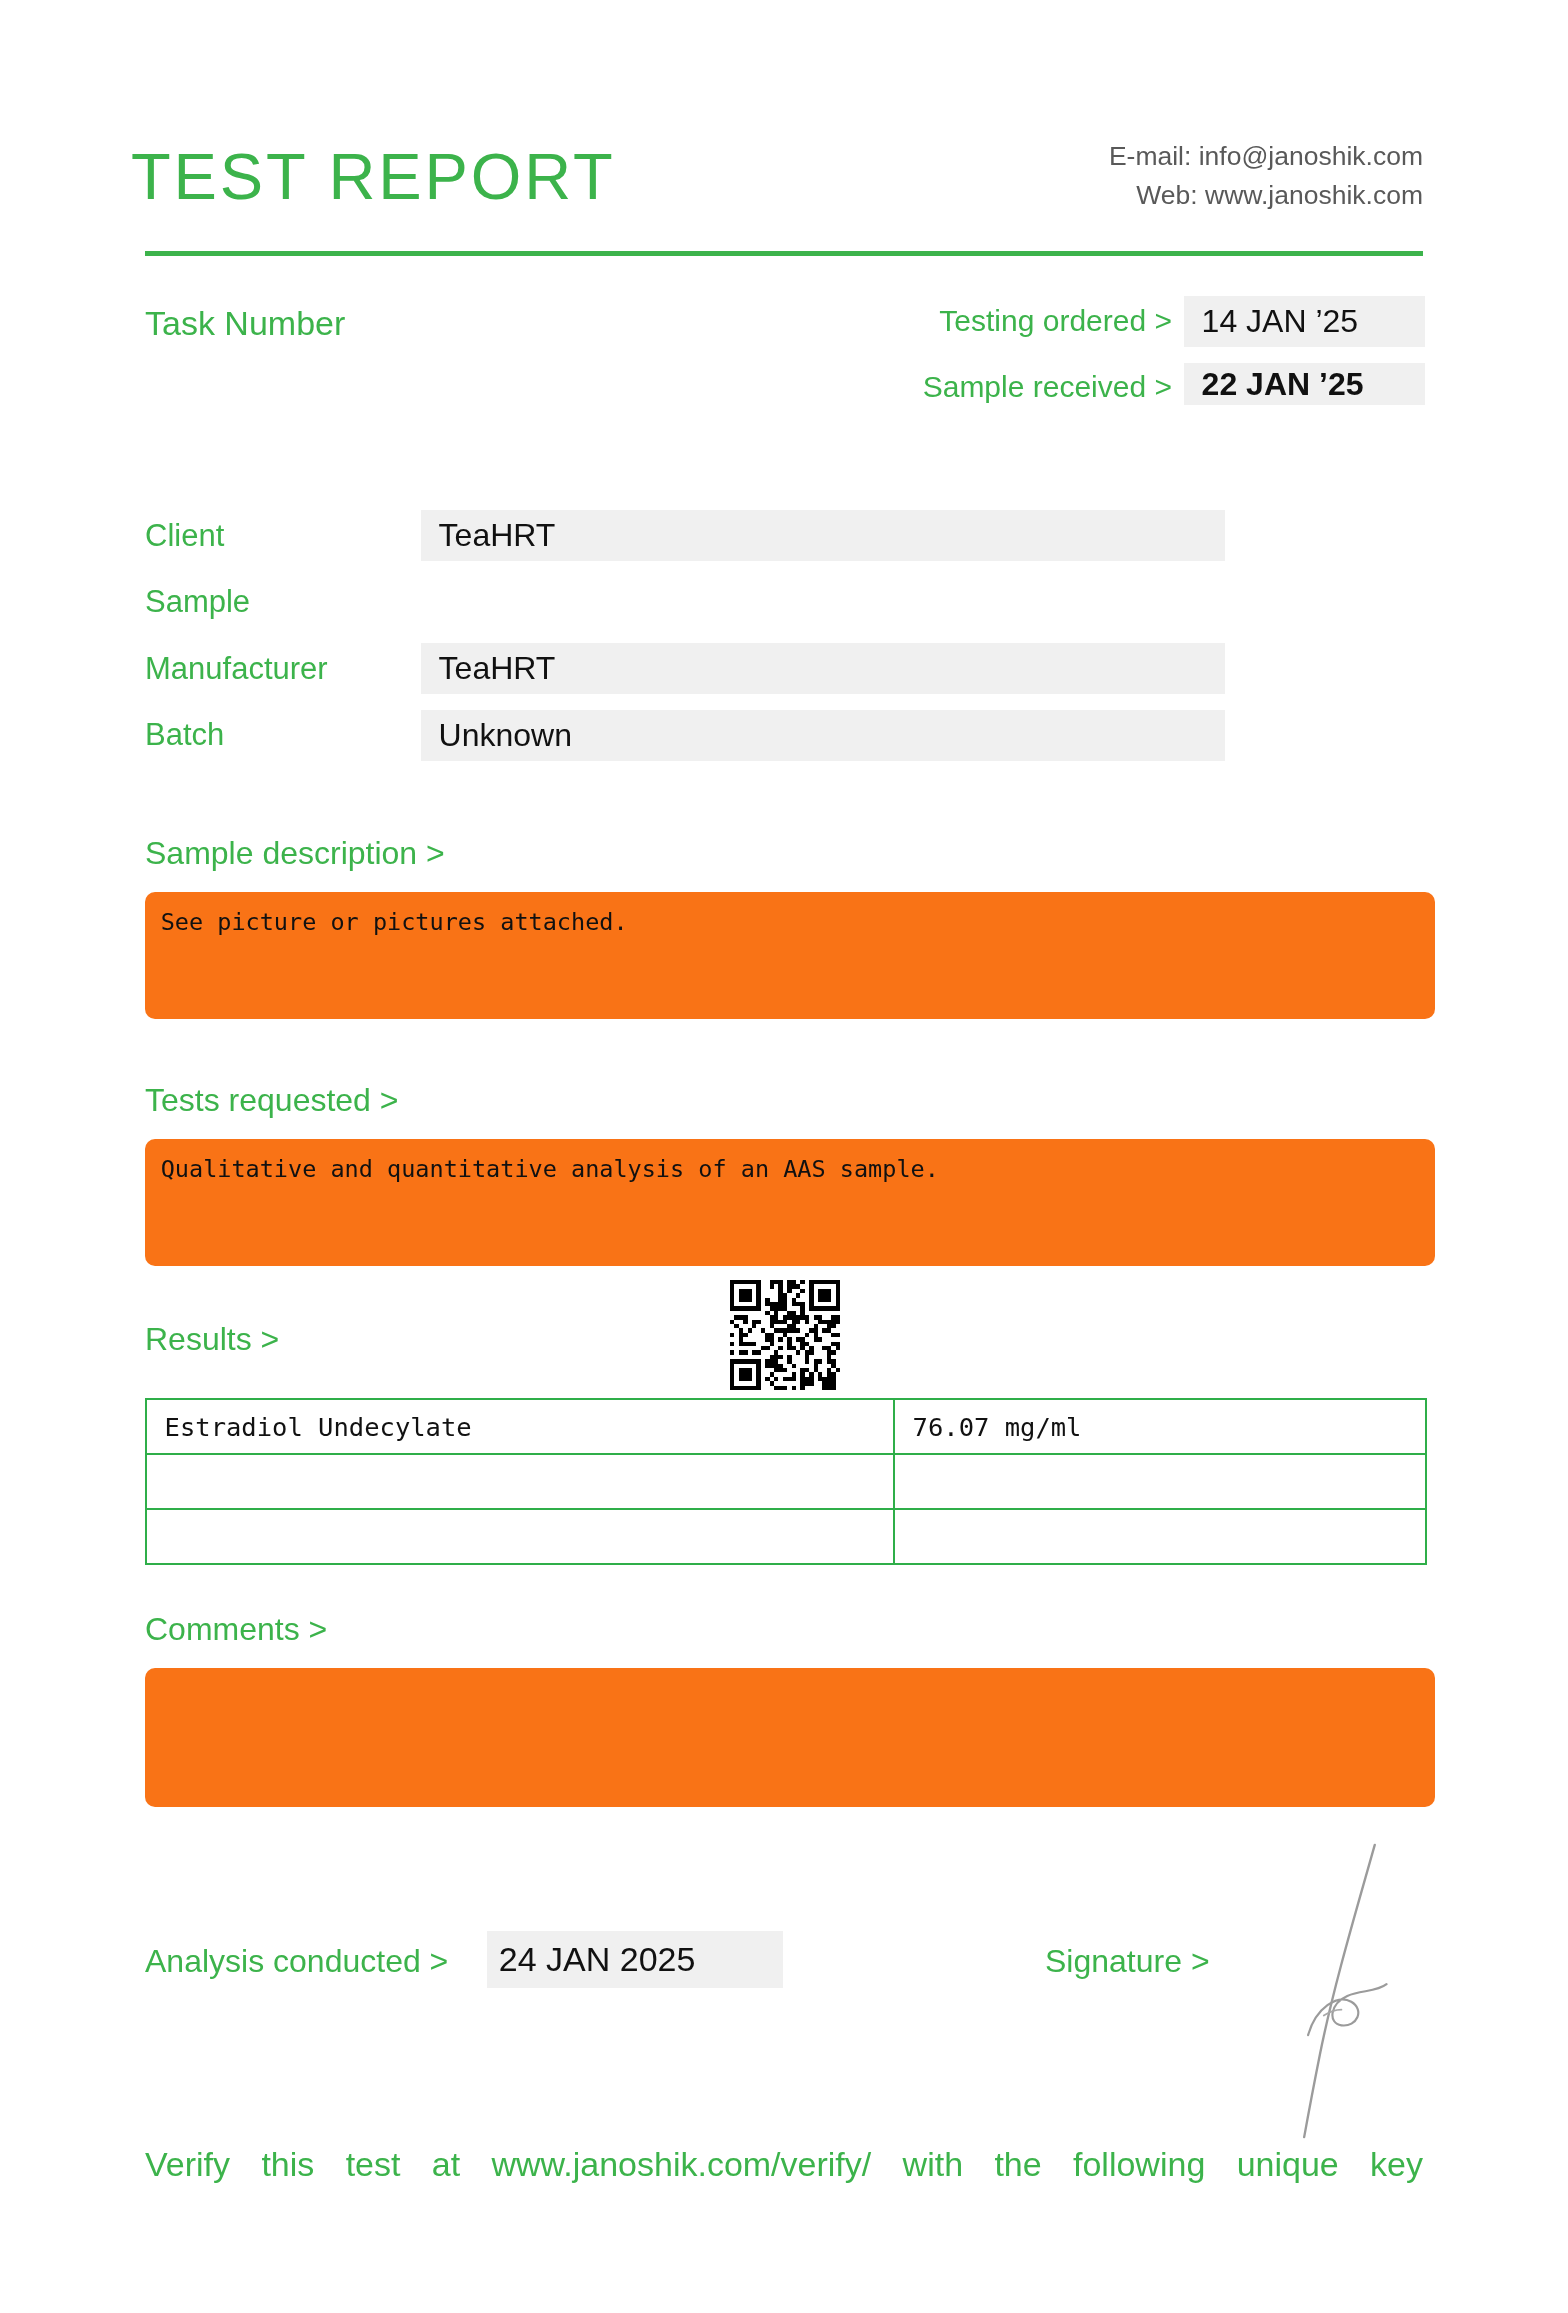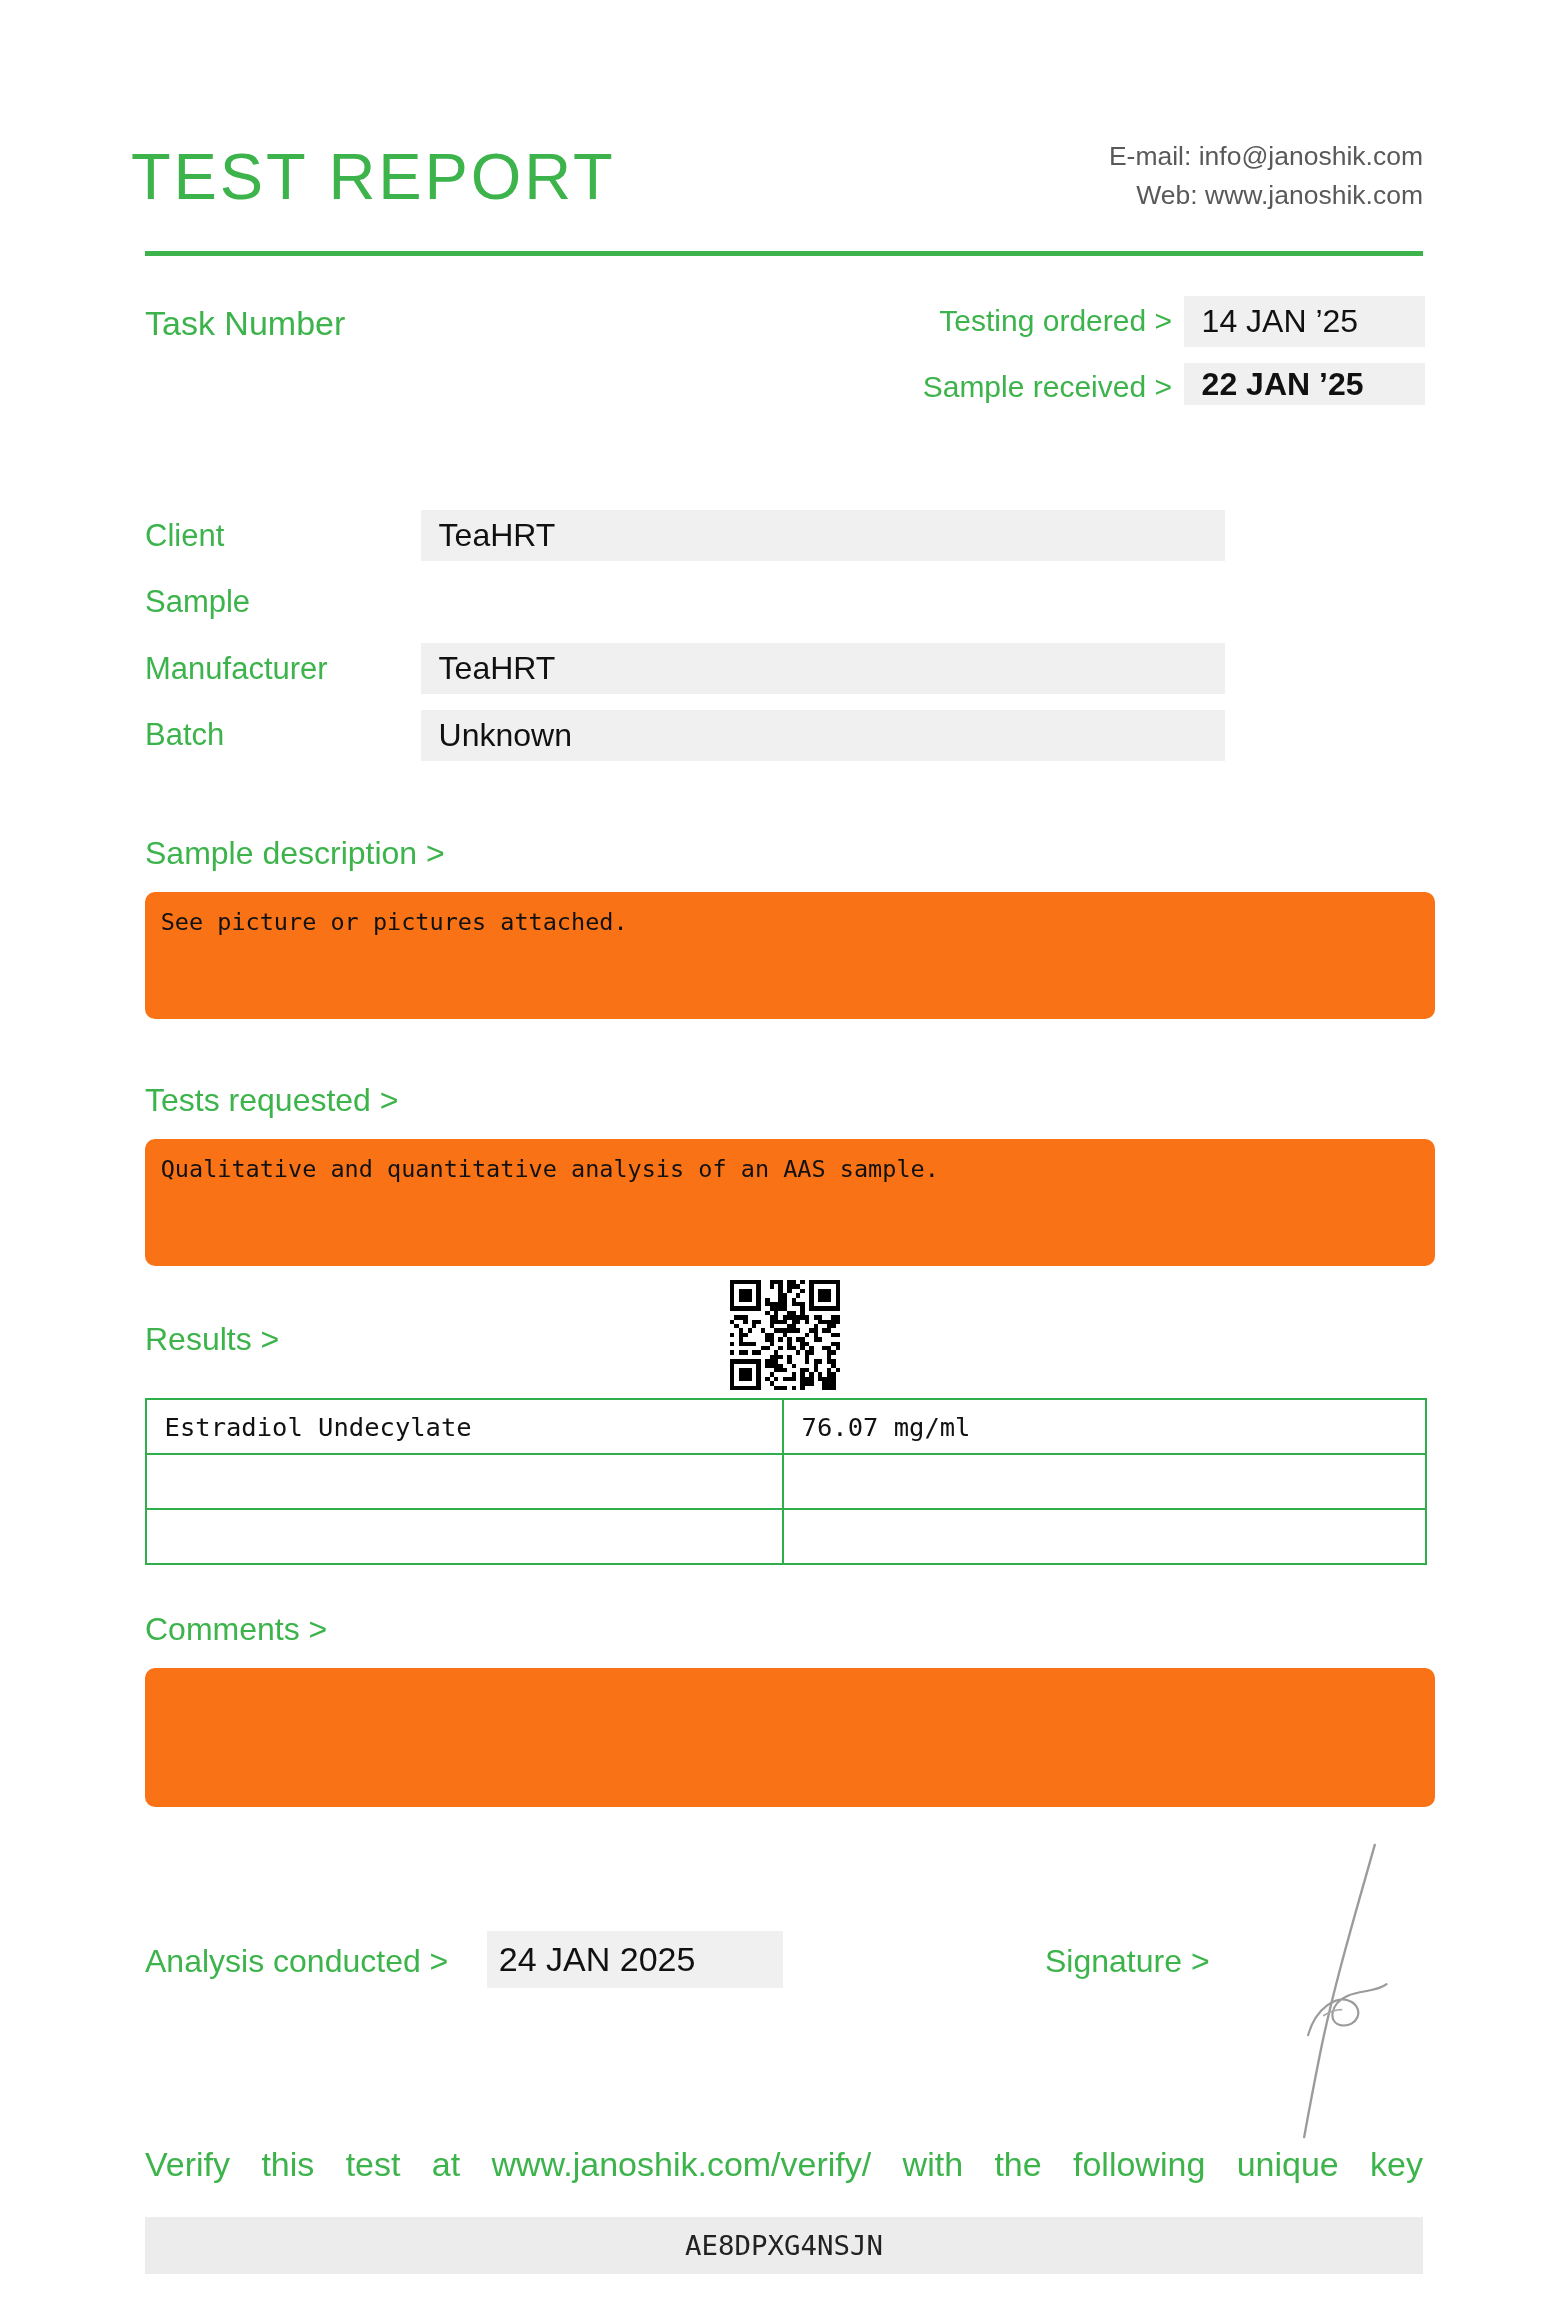--- a/index.html
+++ b/index.html
@@ -58,21 +58,21 @@
     border-collapse:collapse;
   }
   .results-table td {
     border:2px solid #2fae49;
     height:55px;
     font-family:"DejaVu Sans Mono", monospace;
     font-size:25.5px;
     padding-left:17.6px;
     color:#111;
   }
-  .results-table td.c1 { width:637px; }
+  .results-table td.c1 { width:748px; }
 
   .analysis-label { left:145px; top:1943px; font-size:32px; }
   .analysis-box { left:487px; top:1931px; width:296px; height:57px; }
   .analysis-box span { font-size:34px; padding-left:11.8px; }
   .signature-label { left:1045px; top:1943px; font-size:32px; }
   .signature { left:1259px; top:1839px; width:157px; height:304px; }
 
   .verify-line {
     left:145px; top:2145px; width:1278px;
     font-size:34px; color:#3cb34b;
@@ -389,18 +389,15 @@
 
   <div class="abs field-label signature-label">Signature &gt;</div>
 
   <svg class="abs signature" viewBox="0 0 160 310">
     <path d="M118,6 C100,70 76,150 62,220 C55,255 50,282 46,304" fill="none" stroke="#9b9b9b" stroke-width="2.4" stroke-linecap="round"></path>
     <path d="M50,200 C58,172 80,158 94,166 C108,174 100,192 84,190 C70,188 72,168 90,160 C104,154 120,156 130,148" fill="none" stroke="#9b9b9b" stroke-width="2.2" stroke-linecap="round"></path>
     <path d="M66,180 C72,176 78,174 84,174" fill="none" stroke="#a8a8a8" stroke-width="1.8" stroke-linecap="round"></path>
   </svg>
 
   <div class="abs verify-line">Verify this test at www.janoshik.com/verify/ with the following unique key</div>
-  <div class="abs key-box">
-    <span>AE8DPXG4NSJN</span>
-  </div>
 
 </div>
 
 
 </body></html>

